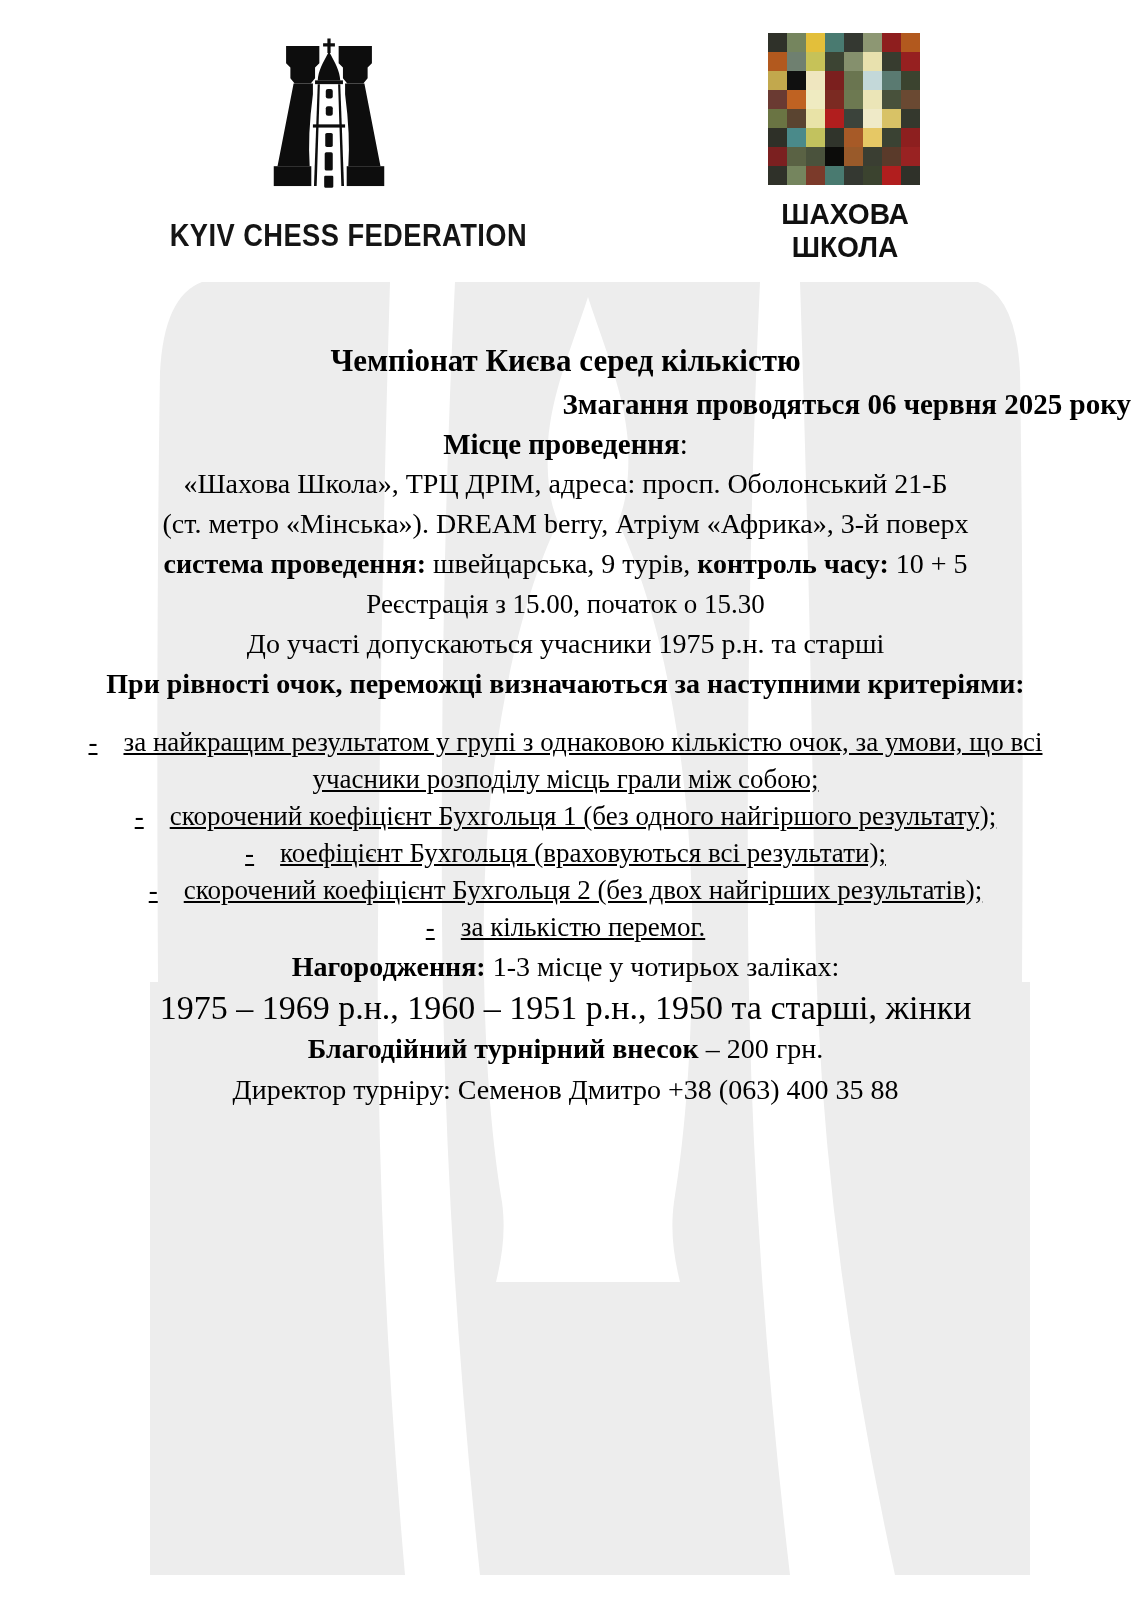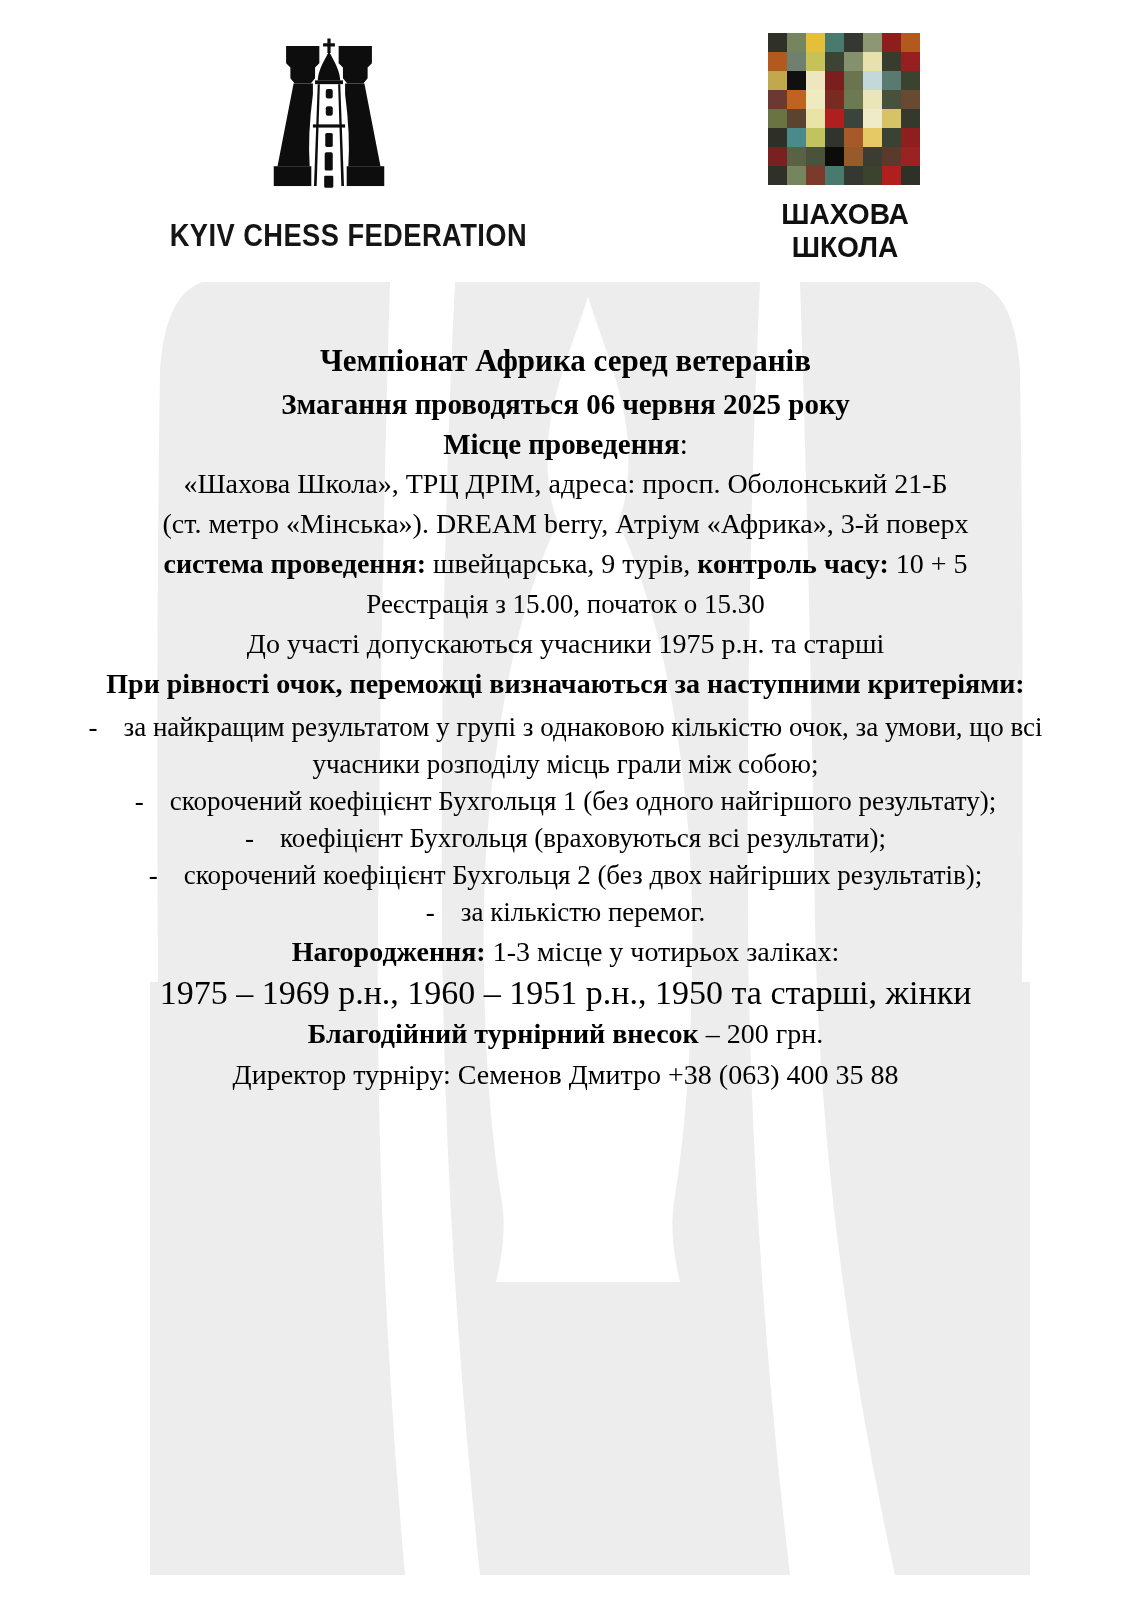--- a/index.html
+++ b/index.html
@@ -48,34 +48,34 @@
 
   
   .content {
     position:absolute; left:0; top:0; width:100%;
     padding-top:338px; z-index:1; text-align:center;
   }
   .content p { margin:0; }
   .t-title1 { font-size:31px; font-weight:bold; line-height:46px; }
   .t-title2 { font-size:31px; font-weight:bold; line-height:44px; }
   .t-sub    { font-size:28px; line-height:44px; }
-  .p-date   { margin-top:33px; font-size:29px; font-weight:bold; line-height:40px; }
+  .p-date   { margin-top:33px; font-size:29px; font-weight:bold; line-height:40px;text-align:right; }
   .p-venueh { margin-top:34px; font-size:29px; line-height:40px; }
   .p-venueh b { font-weight:bold; }
   .p-addr   { font-size:28px; line-height:40px; }
   .p-addr2  { font-size:28px; line-height:40px; }
   .p-system { margin-top:31px; font-size:28px; line-height:40px; }
   .p-system b { font-size:28px; }
   .p-reg    { margin-top:32px; font-size:27px; line-height:40px; }
   .p-elig   { margin-top:22px; font-size:28px; line-height:40px; }
   .p-mand   { margin-top:29px; font-size:29px; font-weight:bold; line-height:40px; }
   .p-link   { font-size:28px; line-height:40px; }
   .p-link a { color:#000; text-decoration:underline; }
   .p-tb     { margin-top:28px; font-size:28px; font-weight:bold; line-height:40px; }
-  .crit-wrap { width:1014px; margin:5px auto 0; }
+  .crit-wrap { width:1014px; margin:20px auto 0;text-decoration:underline; }
   .crit     { font-size:27px; line-height:37px; }
   .crit .dash { margin-right:26px; }
   .p-awards { margin-top:34px; font-size:28px; line-height:41px; }
   .p-awards b { font-weight:bold; }
   .p-cats   { font-size:34px; line-height:41px; }
   .p-fee    { margin-top:33px; font-size:28px; line-height:41px; }
   .p-fee b  { font-weight:bold; }
   .p-dir    { margin-top:29px; font-size:28px; line-height:41px; }
 </style>
 </head>
@@ -205,21 +205,21 @@
         <div style="background: rgb(47, 49, 41);"></div>
       </div>
     <div class="school-text">
       <div>ШАХОВА</div>
       <div>ШКОЛА</div>
     </div>
   </div>
 
   <div class="content">
 
-    <p class="t-title1">Чемпіонат Африка серед ветеранів</p>
+    <p class="t-title1">Чемпіонат Києва серед кількістю</p>
 
     <p class="p-date">Змагання проводяться 06 червня 2025 року</p>
 
     <p class="p-venueh"><b>Місце проведення</b><span>:</span></p>
     <p class="p-addr">«Шахова Школа», ТРЦ ДРІМ, адреса: просп. Оболонський 21-Б</p>
     <p class="p-addr2">(ст. метро «Мінська»). DREAM berry, Атріум «Африка», 3-й поверх</p>
 
     <p class="p-system"><b>система проведення:</b><span> швейцарська, 9 турів, </span><b>контроль часу:</b><span> 10 + 5</span></p>
 
     <p class="p-reg">Реєстрація з 15.00, початок о 15.30</p>

